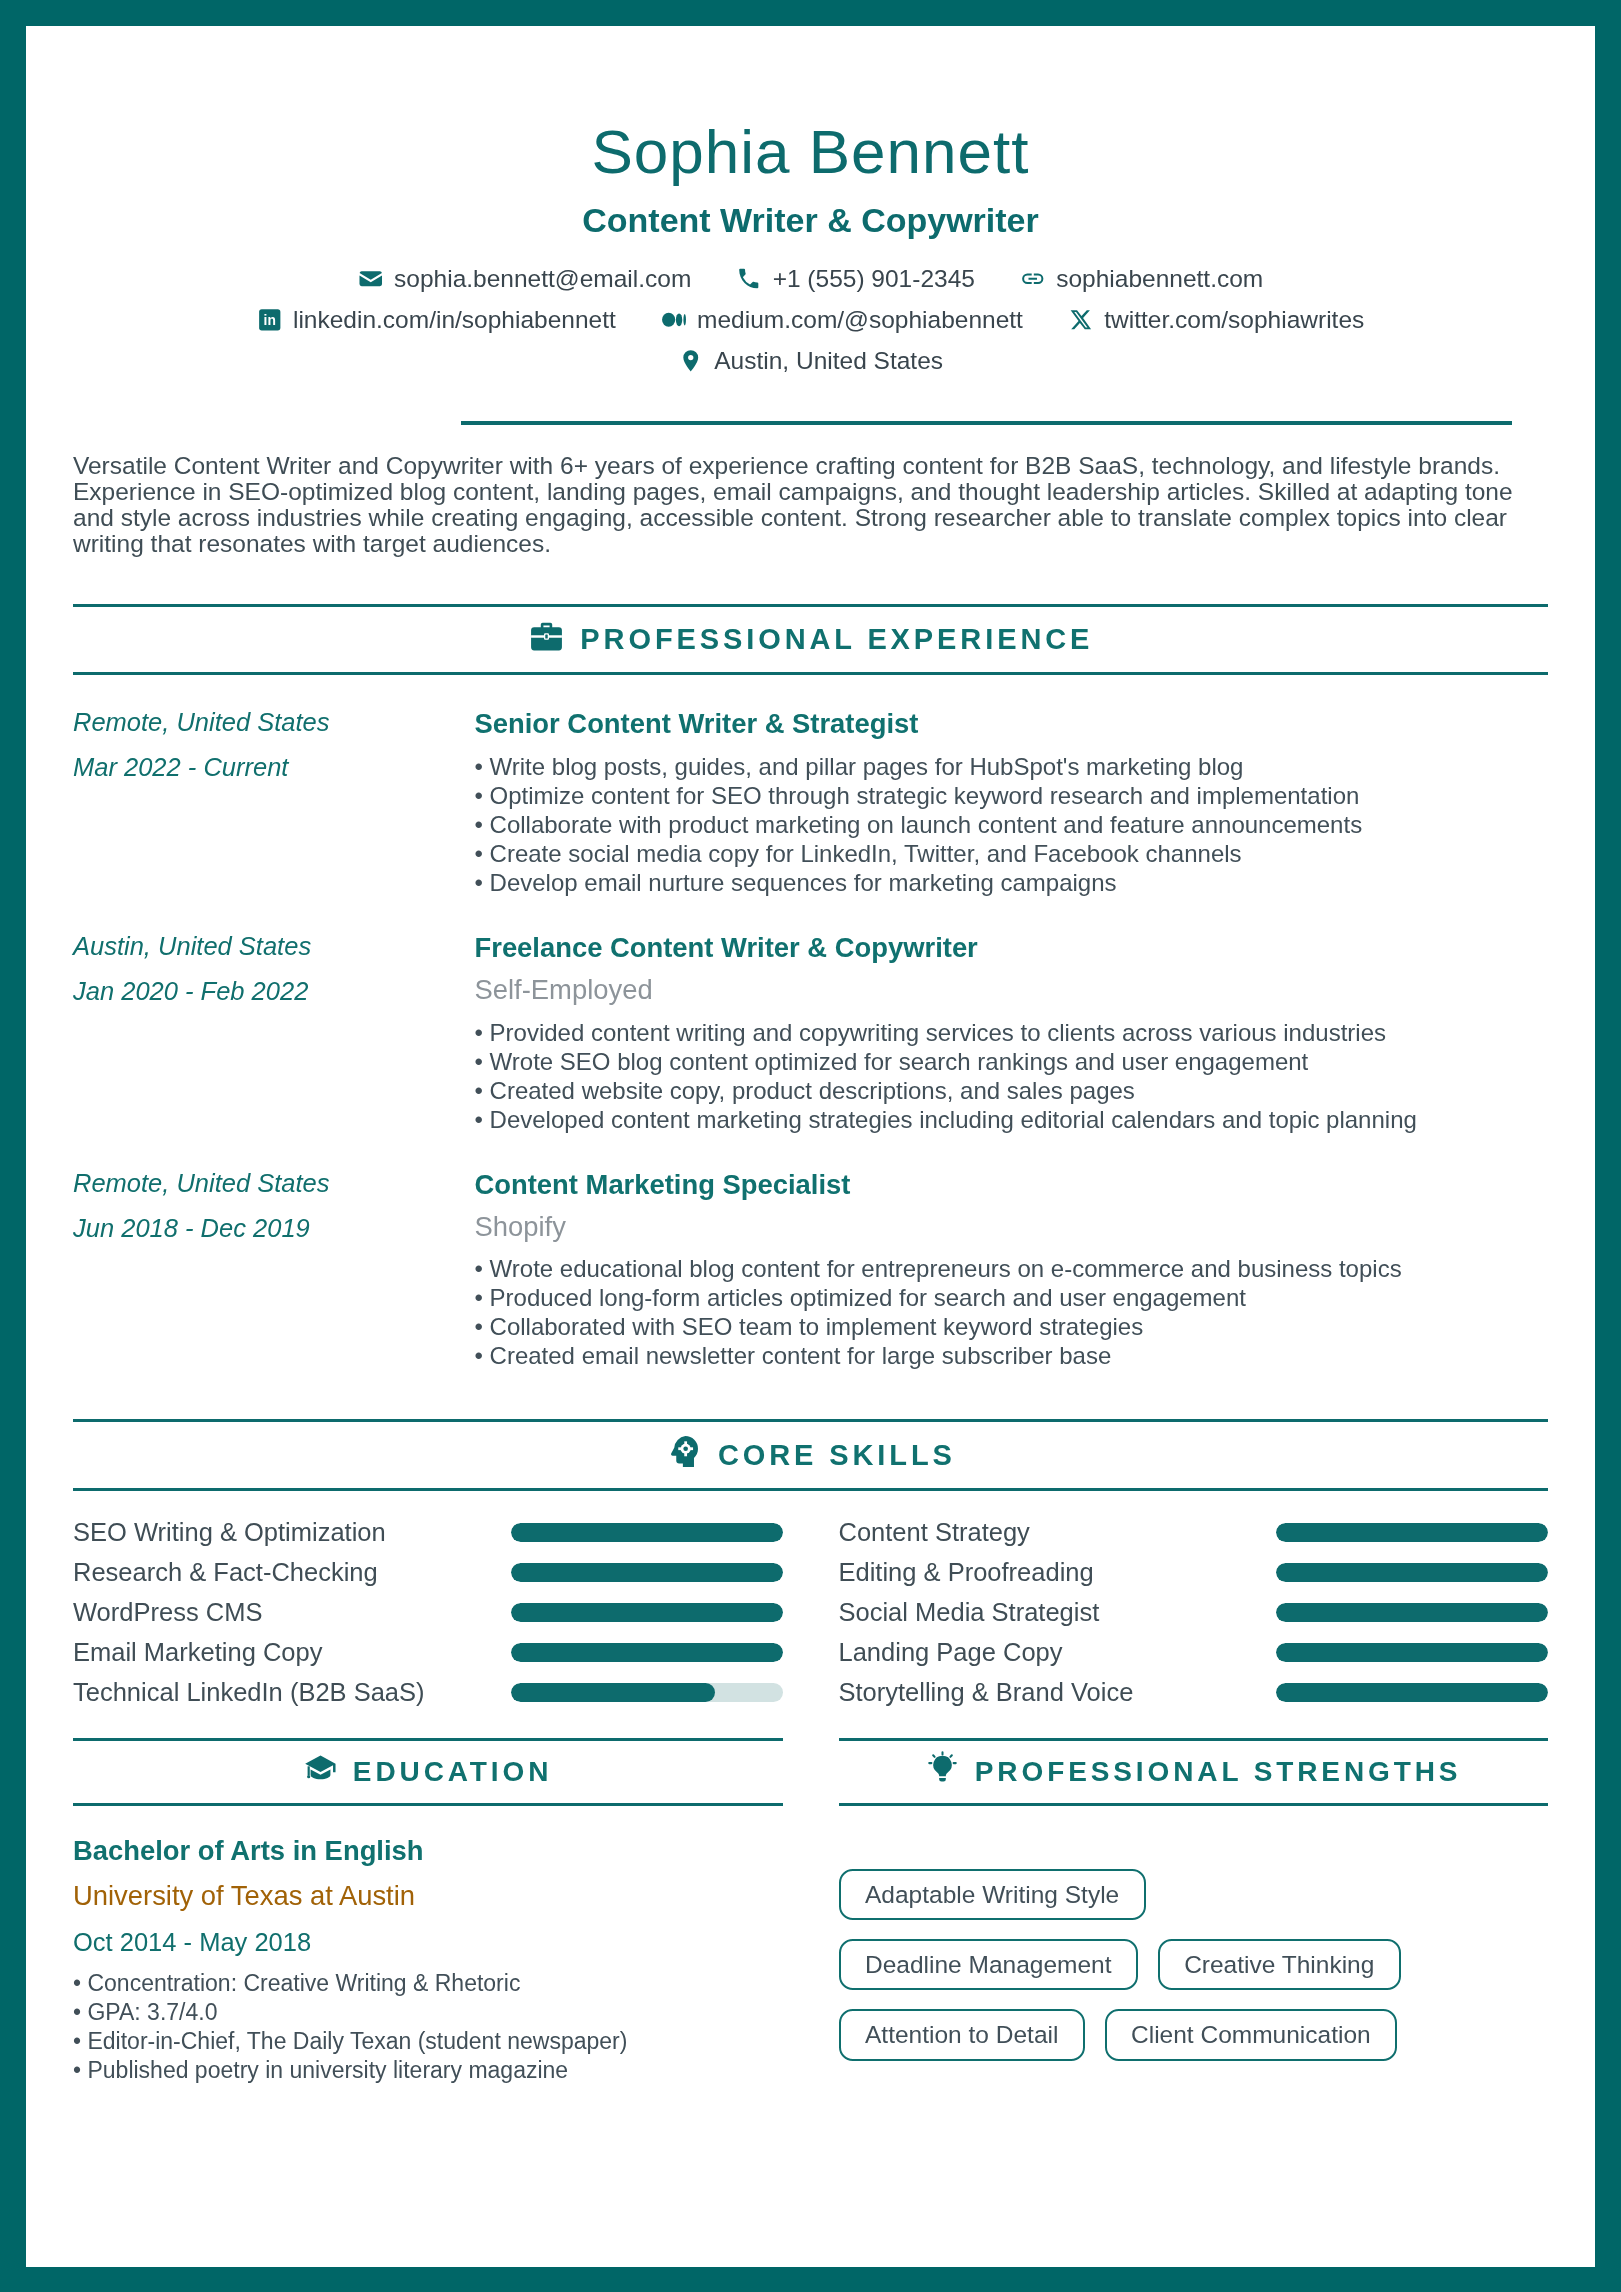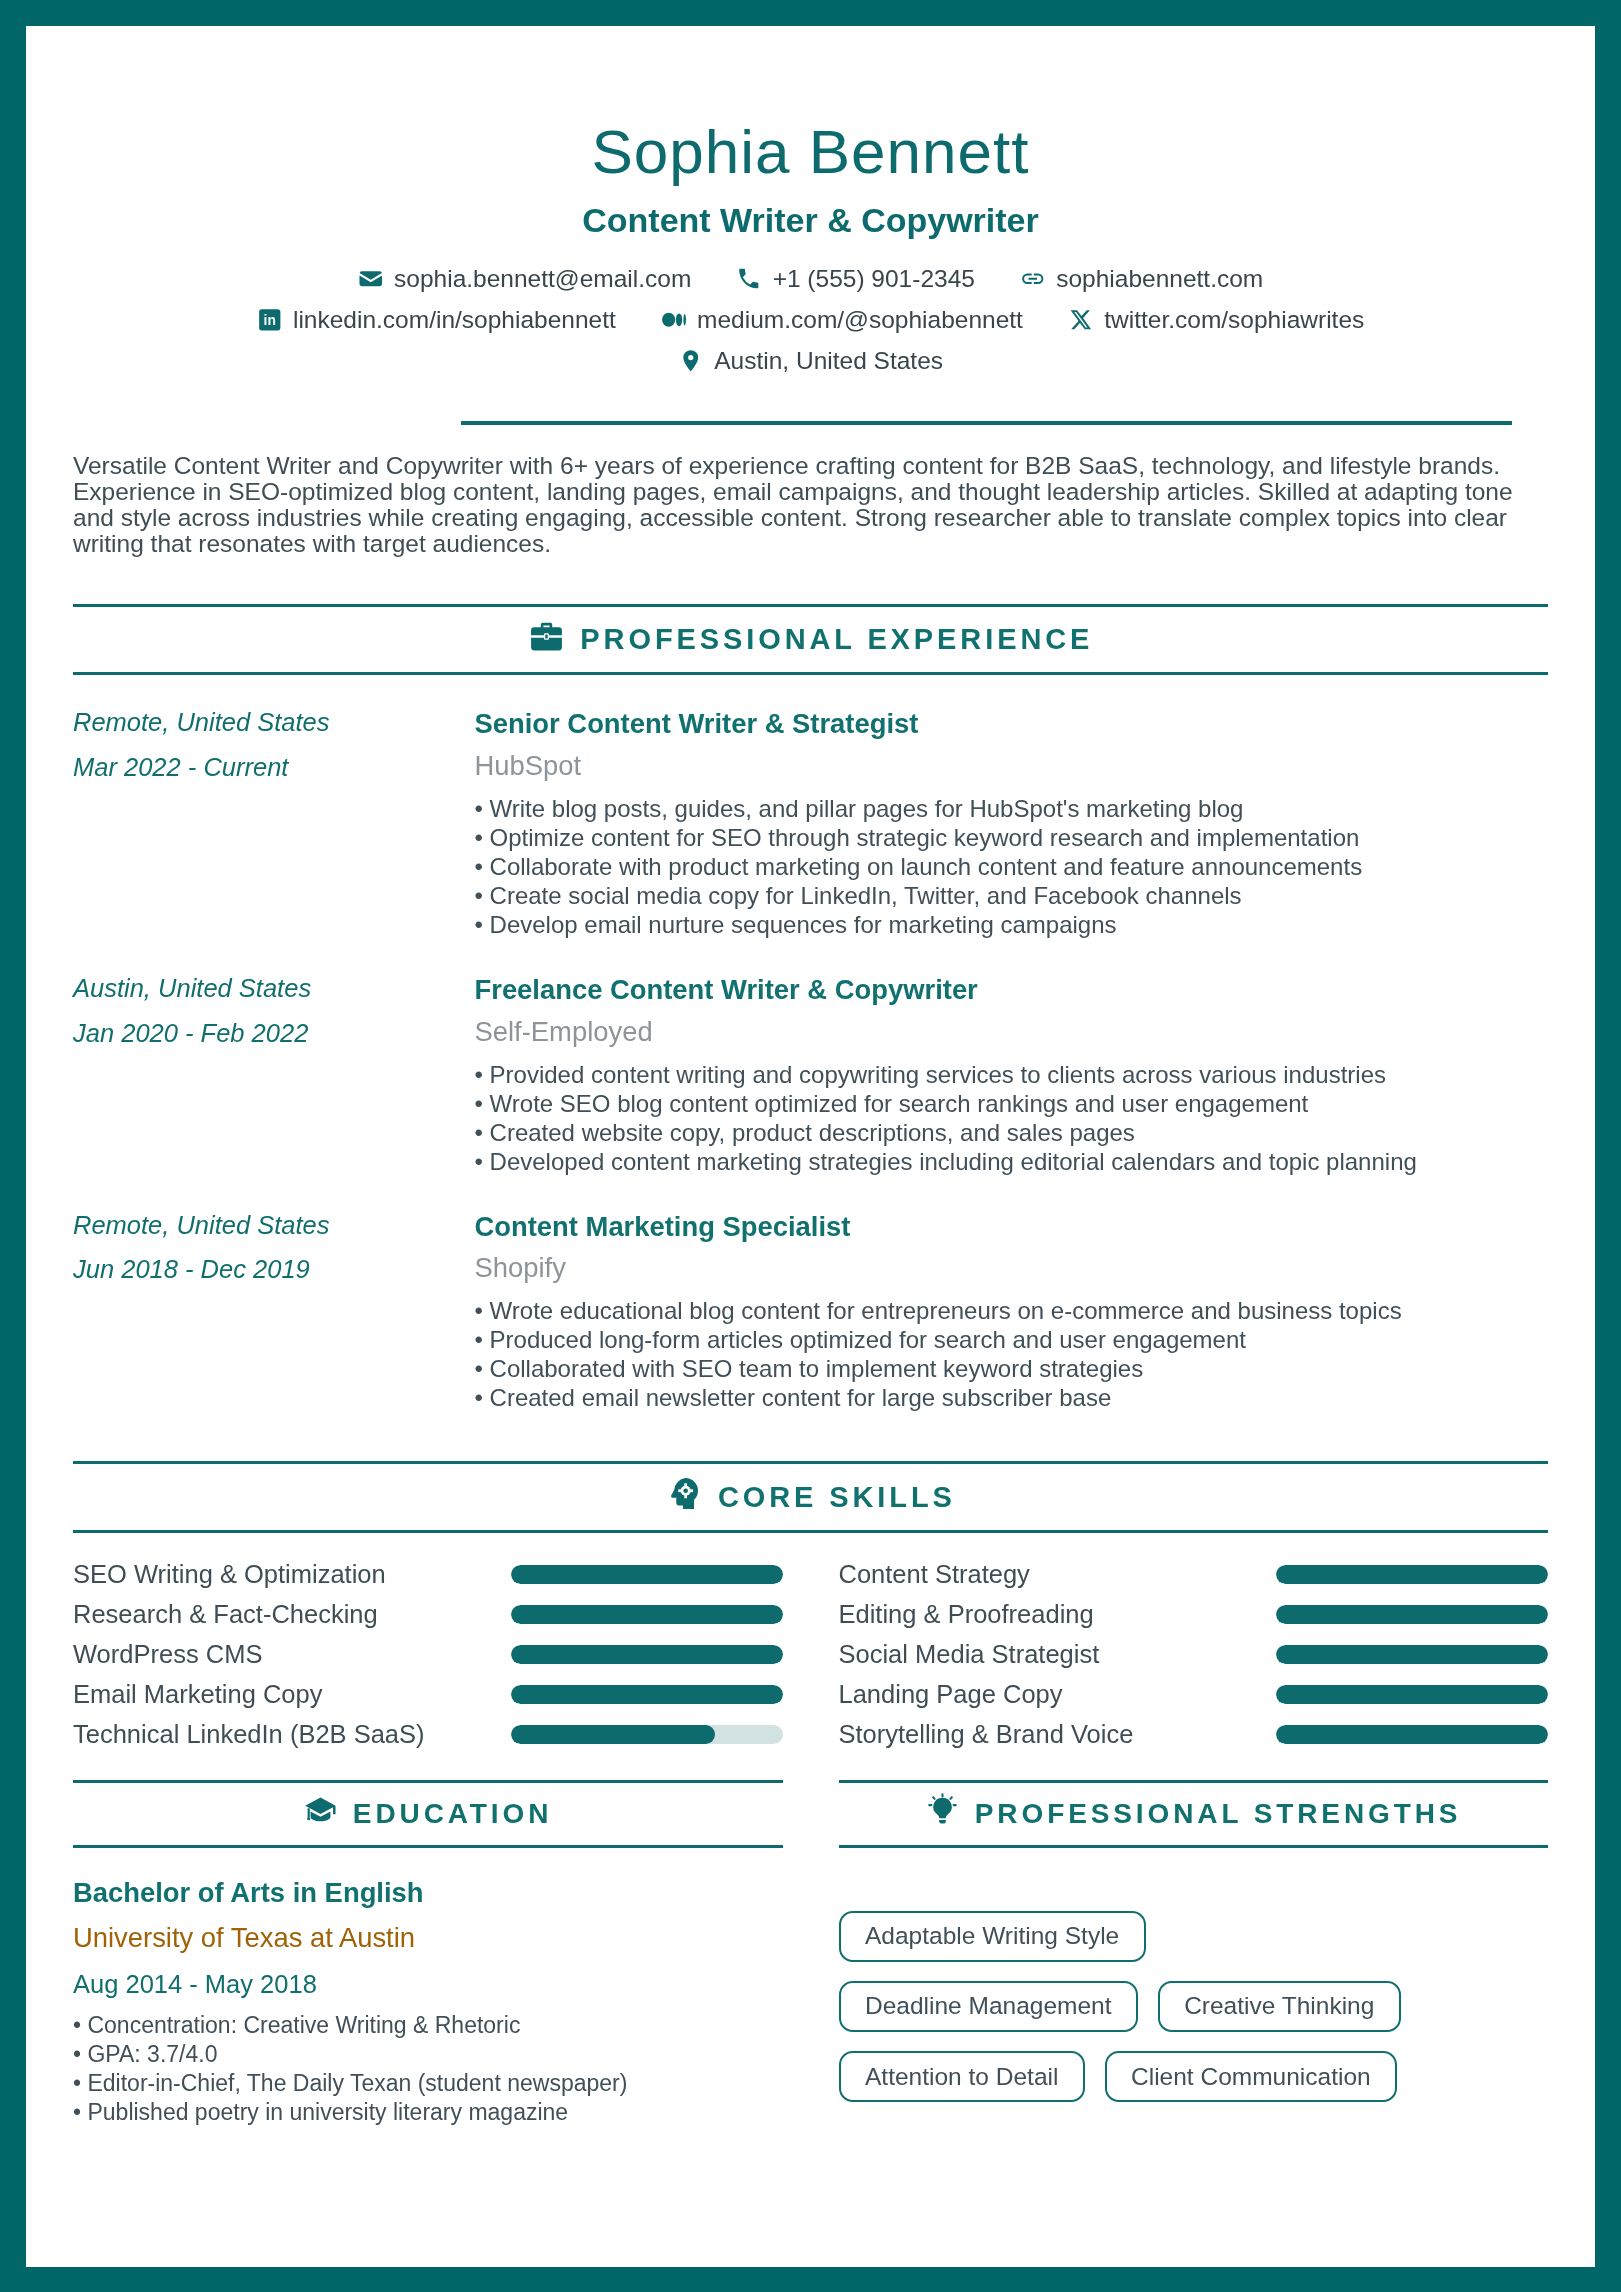--- a/index.html
+++ b/index.html
@@ -162,21 +162,20 @@
   </div>
 
   <div class="jobs">
       <div class="job">
         <div class="job-left">
           <div class="job-location">Remote, United States</div>
           <div class="job-dates">Mar 2022 - Current</div>
         </div>
         <div class="job-right">
           <div class="job-title">Senior Content Writer &amp; Strategist</div>
-          <div class="job-company">HubSpot</div>
           <ul class="job-bullets">
             <li>Write blog posts, guides, and pillar pages for HubSpot's marketing blog</li>
             <li>Optimize content for SEO through strategic keyword research and implementation</li>
             <li>Collaborate with product marketing on launch content and feature announcements</li>
             <li>Create social media copy for LinkedIn, Twitter, and Facebook channels</li>
             <li>Develop email nurture sequences for marketing campaigns</li>
           </ul>
         </div>
       </div>
       <div class="job">
@@ -301,21 +300,21 @@
         <span class="sec-icon"><svg viewBox="0 0 24 24" fill="currentColor">
               <path d="M12 3 1.5 8.7 12 14.4l8.6-4.7v4.8h1.7V8.7L12 3z"></path>
               <path d="M5.2 12.6v3.9c0 1.6 3 2.9 6.8 2.9s6.8-1.3 6.8-2.9v-3.9L12 16.3 5.2 12.6z"></path>
               <path d="M3.9 10.5v6.2" stroke="currentColor" stroke-width="1.5" fill="none"></path>
               <circle cx="3.9" cy="17.6" r="1.1"></circle>
             </svg></span>
         <span>EDUCATION</span>
       </div>
       <div class="edu-degree">Bachelor of Arts in English</div>
       <div class="edu-school">University of Texas at Austin</div>
-      <div class="edu-dates">Aug 2014 - May 2018</div>
+      <div class="edu-dates">Oct 2014 - May 2018</div>
       <ul class="edu-bullets">
           <li>Concentration: Creative Writing &amp; Rhetoric</li>
           <li>GPA: 3.7/4.0</li>
           <li>Editor-in-Chief, The Daily Texan (student newspaper)</li>
           <li>Published poetry in university literary magazine</li>
         </ul>
     </div>
     <div>
       <div class="col-head">
         <span class="sec-icon"><svg viewBox="0 0 24 24" fill="currentColor">

